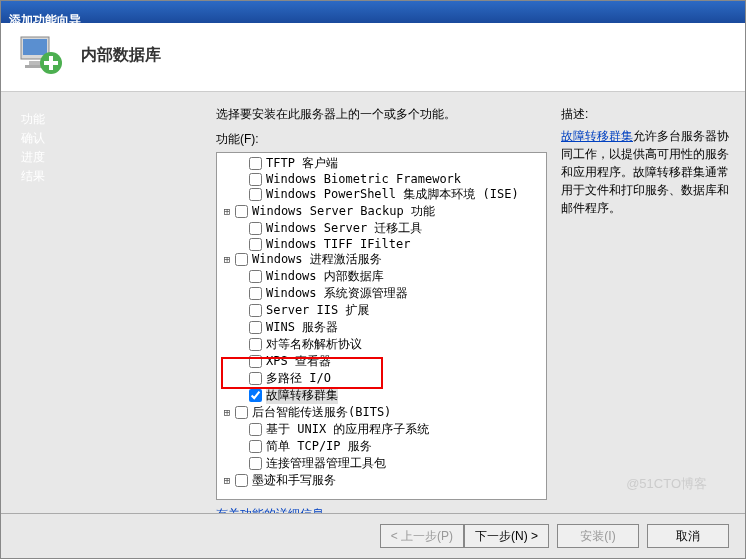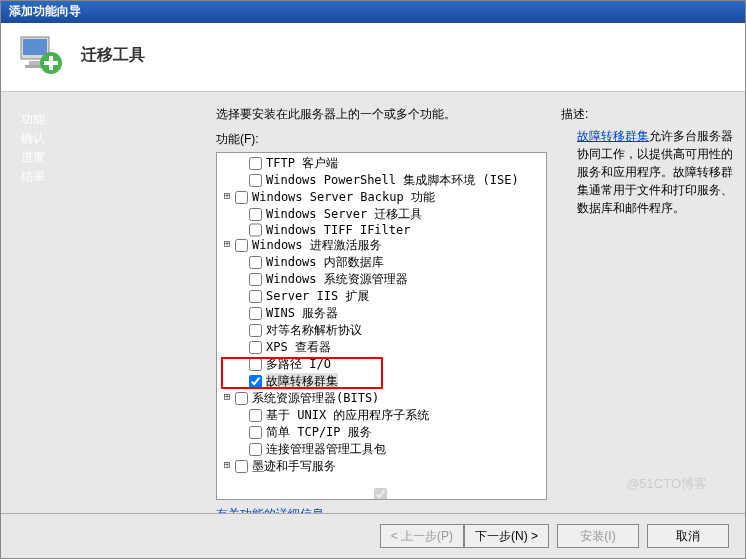--- a/index.html
+++ b/index.html
@@ -1,44 +1,44 @@
 <!DOCTYPE html>
 <html><head>
   <meta charset="utf-8">
   <style>
     * { box-sizing: border-box; margin: 0; padding: 0; }
     body { font-family: "Microsoft YaHei", SimSun, Arial, sans-serif; font-size: 12px; background: #eee; }
     .window { width: 746px; height: 559px; background: #e8e8e8; border: 1px solid #888; position: relative; }
-    .titlebar { background: linear-gradient(to bottom, #2d6ac4, #1a4a9c); color: #fff; padding: 2px 8px; font-size: 12px; font-weight: bold; height: 22px; }
+    .titlebar { background: linear-gradient(to bottom, #2d6ac4, #1a4a9c); color: #fff; padding: 11px 8px; font-size: 12px; font-weight: bold; height: 22px; }
     .header { display: flex; align-items: center; padding: 8px 16px 12px 16px; border-bottom: 1px solid #ccc; background: #fff; }
     .header-icon { width: 48px; height: 48px; margin-right: 16px; display: flex; align-items: center; justify-content: center; }
     .header-title { font-size: 16px; font-weight: bold; color: #333; }
     .content { display: flex; height: 418px; }
     .sidebar { width: 195px; padding: 18px 0 0 20px; }
     .sidebar-item { color: #fff; padding: 1px 0; font-size: 12px; cursor: pointer; }
     .sidebar-item:not(.active) { color: #fff; }
     .sidebar { color: #fff; }
     .sidebar-item { color: #333; }
     .main { flex: 1; padding: 14px 12px 0 20px; display: flex; gap: 14px; }
     .main-left { flex: 1; }
     .main-right { width: 172px; }
     .instruction { margin-bottom: 8px; }
     .features-label { margin-bottom: 4px; }
     .feature-list { border: 1px solid #999; background: #fff; height: 348px; overflow-y: auto; padding: 2px; }
-    .feature-item { display: flex; padding: 0 2px; white-space: nowrap; font-family: SimSun, monospace; }
+    .feature-item { display: flex; align-items: center; padding: 0 2px; white-space: nowrap; font-family: SimSun, monospace; }
     .expander { width: 12px; text-align: center; color: #555; cursor: pointer; font-size: 11px; }
     .expander.empty { visibility: hidden; }
     .feature-item input[type="checkbox"] { margin: 0 4px 0 2px; }
     .feature-item .label { font-size: 12px; }
     .feature-item.highlighted .label { background: #e0e0e0; }
     .feature-item.dimmed { color: #888; flex-direction: column; }
     .red-box-overlay { position: absolute; border: 2px solid #e00; pointer-events: none; }
     .details-link { color: #0040c0; text-decoration: underline; cursor: pointer; display: inline-block; margin-top: 6px; }
     .desc-label { margin-bottom: 4px; }
-    .desc-text { line-height: 1.5; margin-left: 16px; }
+    .desc-text { line-height: 1.5; }
     .desc-text a { color: #0040c0; text-decoration: underline; }
     .footer { position: absolute; bottom: 0; left: 0; right: 0; border-top: 1px solid #aaa; padding: 10px 16px; display: flex; justify-content: flex-end; gap: 8px; background: #e8e8e8; }
     .btn { min-width: 82px; height: 24px; border: 1px solid #888; background: #efefef; font-size: 12px; cursor: pointer; padding: 0 10px; }
     .btn:disabled { color: #999; cursor: default; }
     .btn-group { display: flex; }
     .btn-group .btn { margin: 0; }
     .watermark { position: absolute; right: 38px; bottom: 65px; color: #ccc; font-size: 13px; pointer-events: none; }
     .sidebar-item { font-size: 12px; }
   </style>
 </head>
@@ -54,21 +54,21 @@
       <svg width="48" height="48" viewBox="0 0 48 48">
         <rect x="4" y="6" width="28" height="22" fill="#d8d8d8" stroke="#888"></rect>
         <rect x="6" y="8" width="24" height="16" fill="#5a8fd0"></rect>
         <rect x="12" y="30" width="12" height="4" fill="#bbb"></rect>
         <rect x="8" y="34" width="20" height="3" fill="#aaa"></rect>
         <circle cx="34" cy="32" r="11" fill="#4caf50"></circle>
         <rect x="32" y="25" width="4" height="14" fill="#fff"></rect>
         <rect x="27" y="30" width="14" height="4" fill="#fff"></rect>
       </svg>
     </div>
-    <div class="header-title">迁移工具</div>
+    <div class="header-title">内部数据库</div>
   </div>
 
   <div class="content">
     <div class="sidebar">
       <div class="sidebar-item">功能</div>
       <div class="sidebar-item">确认</div>
       <div class="sidebar-item">进度</div>
       <div class="sidebar-item">结果</div>
     </div>
 
@@ -78,20 +78,25 @@
         <div class="features-label">功能(F):</div>
         <div class="feature-list" id="feature-list">
             <div class="feature-item">
               <span class="expander empty" style="margin-left: 14px;">+</span>
               <input type="checkbox" style="">
               <span class="label">TFTP 客户端</span>
             </div>
             <div class="feature-item">
               <span class="expander empty" style="margin-left: 14px;">+</span>
               <input type="checkbox" style="">
+              <span class="label">Windows Biometric Framework</span>
+            </div>
+            <div class="feature-item">
+              <span class="expander empty" style="margin-left: 14px;">+</span>
+              <input type="checkbox" style="">
               <span class="label">Windows PowerShell 集成脚本环境 (ISE)</span>
             </div>
             <div class="feature-item">
               <span class="expander">⊞</span>
               <input type="checkbox" style="">
               <span class="label">Windows Server Backup 功能</span>
             </div>
             <div class="feature-item">
               <span class="expander empty" style="margin-left: 14px;">+</span>
               <input type="checkbox" style="">
@@ -143,21 +148,21 @@
               <span class="label">多路径 I/O</span>
             </div>
             <div class="feature-item highlighted">
               <span class="expander empty" style="margin-left: 14px;">+</span>
               <input type="checkbox" checked="" style="">
               <span class="label">故障转移群集</span>
             </div>
             <div class="feature-item">
               <span class="expander">⊞</span>
               <input type="checkbox" style="">
-              <span class="label">系统资源管理器(BITS)</span>
+              <span class="label">后台智能传送服务(BITS)</span>
             </div>
             <div class="feature-item">
               <span class="expander empty" style="margin-left: 14px;">+</span>
               <input type="checkbox" style="">
               <span class="label">基于 UNIX 的应用程序子系统</span>
             </div>
             <div class="feature-item">
               <span class="expander empty" style="margin-left: 14px;">+</span>
               <input type="checkbox" style="">
               <span class="label">简单 TCP/IP 服务</span>

